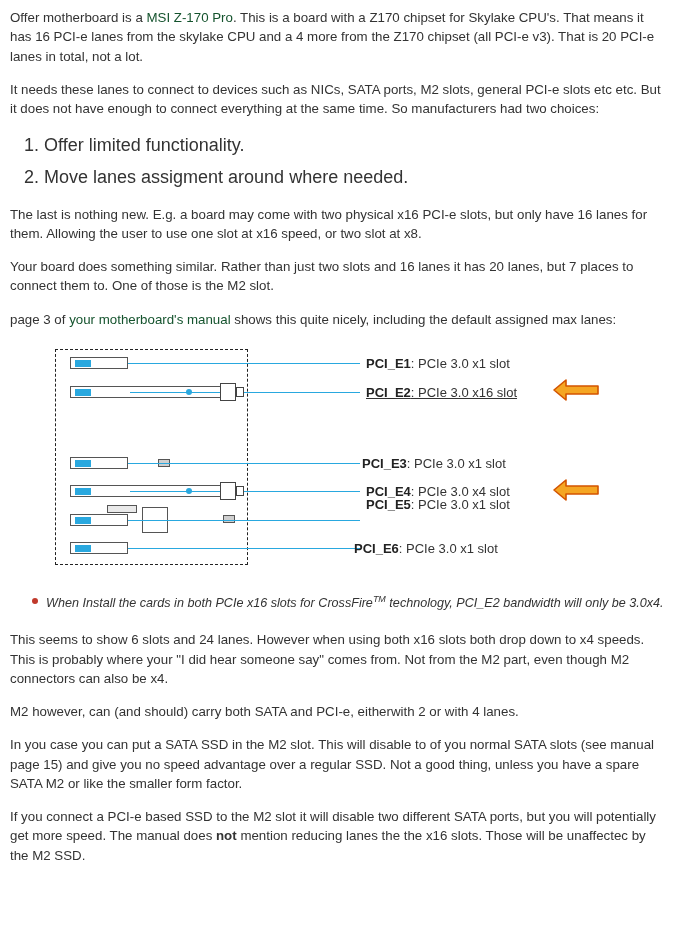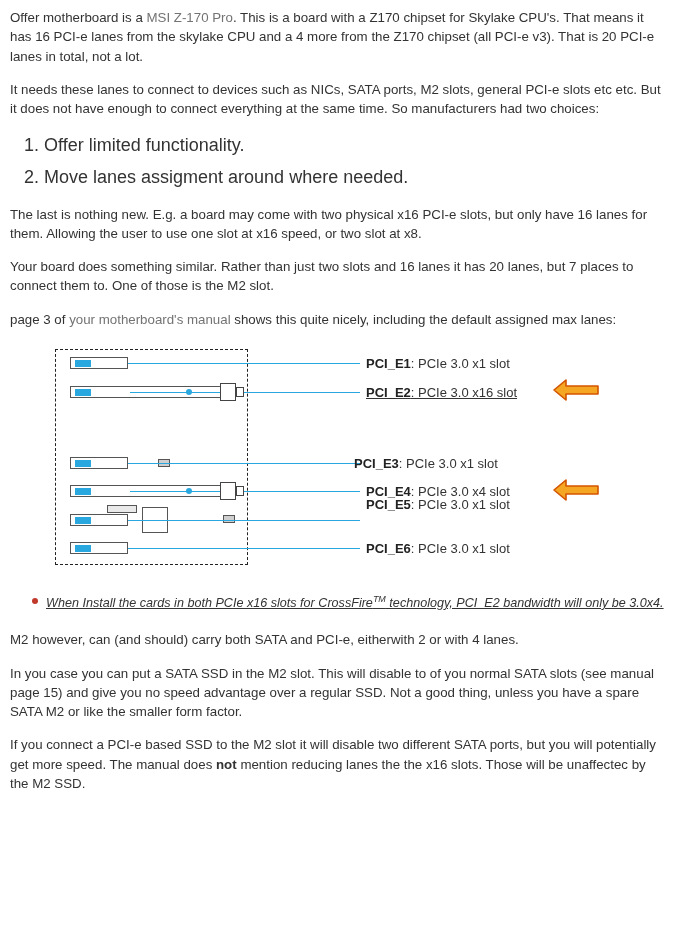--- a/index.html
+++ b/index.html
@@ -21,21 +21,21 @@
     box-sizing: border-box;
     width: 676px;
   }
   p.para {
     margin: 0 0 14px 0;
     color: #333333;
     font-size: 13.3px;
     line-height: 1.45;
   }
   a.link {
-    color: #737373;
+    color: #14532d;
     text-decoration: none;
   }
   ol.choices {
     margin: 0 0 14px 0;
     padding-left: 34px;
   }
   ol.choices li {
     margin: 0 0 6px 0;
     font-size: 18px;
     line-height: 1.45;
@@ -130,21 +130,20 @@
 
   
   .note {
     margin: 0 0 18px 0;
     padding-left: 36px;
     position: relative;
     font-style: italic;
     font-size: 12.6px;
     line-height: 1.45;
     color: #333;
-    text-decoration: underline;
   }
   .note .bullet {
     position: absolute;
     left: 22px;
     top: 5px;
     width: 6px;
     height: 6px;
     border-radius: 50%;
     background: #c0392b;
   }
@@ -212,38 +211,39 @@
     <div class="chip-sm" style="left:213px; top:172px;"></div>
     <div class="conn-line" style="left:118px; top:177px; width:232px;"></div>
 
     <div class="slot short" style="left:60px; top:199px;">
         <span class="notch"></span>
       </div>
     <div class="conn-line" style="left:118px; top:205px; width:232px;"></div>
 
     <div class="label" style="left:356px; top:12px;"><b>PCI_E1</b><span>: PCIe 3.0 x1 slot</span></div>
     <div class="label" style="left:356px; top:41px;text-decoration:underline;"><b>PCI_E2</b><span>: PCIe 3.0 x16 slot</span></div>
-    <div class="label" style="left:344px; top:112px;"><b>PCI_E3</b><span>: PCIe 3.0 x1 slot</span></div>
+    <div class="label" style="left:352px; top:112px;"><b>PCI_E3</b><span>: PCIe 3.0 x1 slot</span></div>
     <div class="label" style="left:356px; top:140px;"><b>PCI_E4</b><span>: PCIe 3.0 x4 slot</span></div>
     <div class="label" style="left:356px; top:153px;"><b>PCI_E5</b><span>: PCIe 3.0 x1 slot</span></div>
-    <div class="label" style="left:356px; top:197px;"><b>PCI_E6</b><span>: PCIe 3.0 x1 slot</span></div>
+    <div class="label" style="left:344px; top:197px;"><b>PCI_E6</b><span>: PCIe 3.0 x1 slot</span></div>
 
     <svg class="arrow" style="left:542px; top:34px;" viewBox="0 0 48 26">
       <polygon points="2,13 14,3 14,9 46,9 46,17 14,17 14,23" fill="#f5a623" stroke="#d35400" stroke-width="1.6" stroke-linejoin="round"></polygon>
     </svg>
     <svg class="arrow" style="left:542px; top:134px;" viewBox="0 0 48 26">
       <polygon points="2,13 14,3 14,9 46,9 46,17 14,17 14,23" fill="#f5a623" stroke="#d35400" stroke-width="1.6" stroke-linejoin="round"></polygon>
     </svg>
   </div>
 
   <div class="note">
     <span class="bullet"></span>
     <i>When Install the cards in both PCIe x16 slots for CrossFire</i><sup>TM</sup><i> technology, PCI_E2 bandwidth will only be 3.0x4.</i>
   </div>
 
+  <p class="para">This seems to show 6 slots and 24 lanes. However when using both x16 slots both drop down to x4 speeds. This is probably where your "I did hear someone say" comes from. Not from the M2 part, even though M2 connectors can also be x4.</p>
 
   <p class="para">M2 however, can (and should) carry both SATA and PCI-e, eitherwith 2 or with 4 lanes.</p>
 
   <p class="para">In you case you can put a SATA SSD in the M2 slot. This will disable to of you normal SATA slots (see manual page 15) and give you no speed advantage over a regular SSD. Not a good thing, unless you have a spare SATA M2 or like the smaller form factor.</p>
 
   <p class="para"><span>If you connect a PCI-e based SSD to the M2 slot it will disable two different SATA ports, but you will potentially get more speed. The manual does </span><b>not</b><span> mention reducing lanes the the x16 slots. Those will be unaffectec by the M2 SSD.</span></p>
 
 </div>
 
 </body></html>

